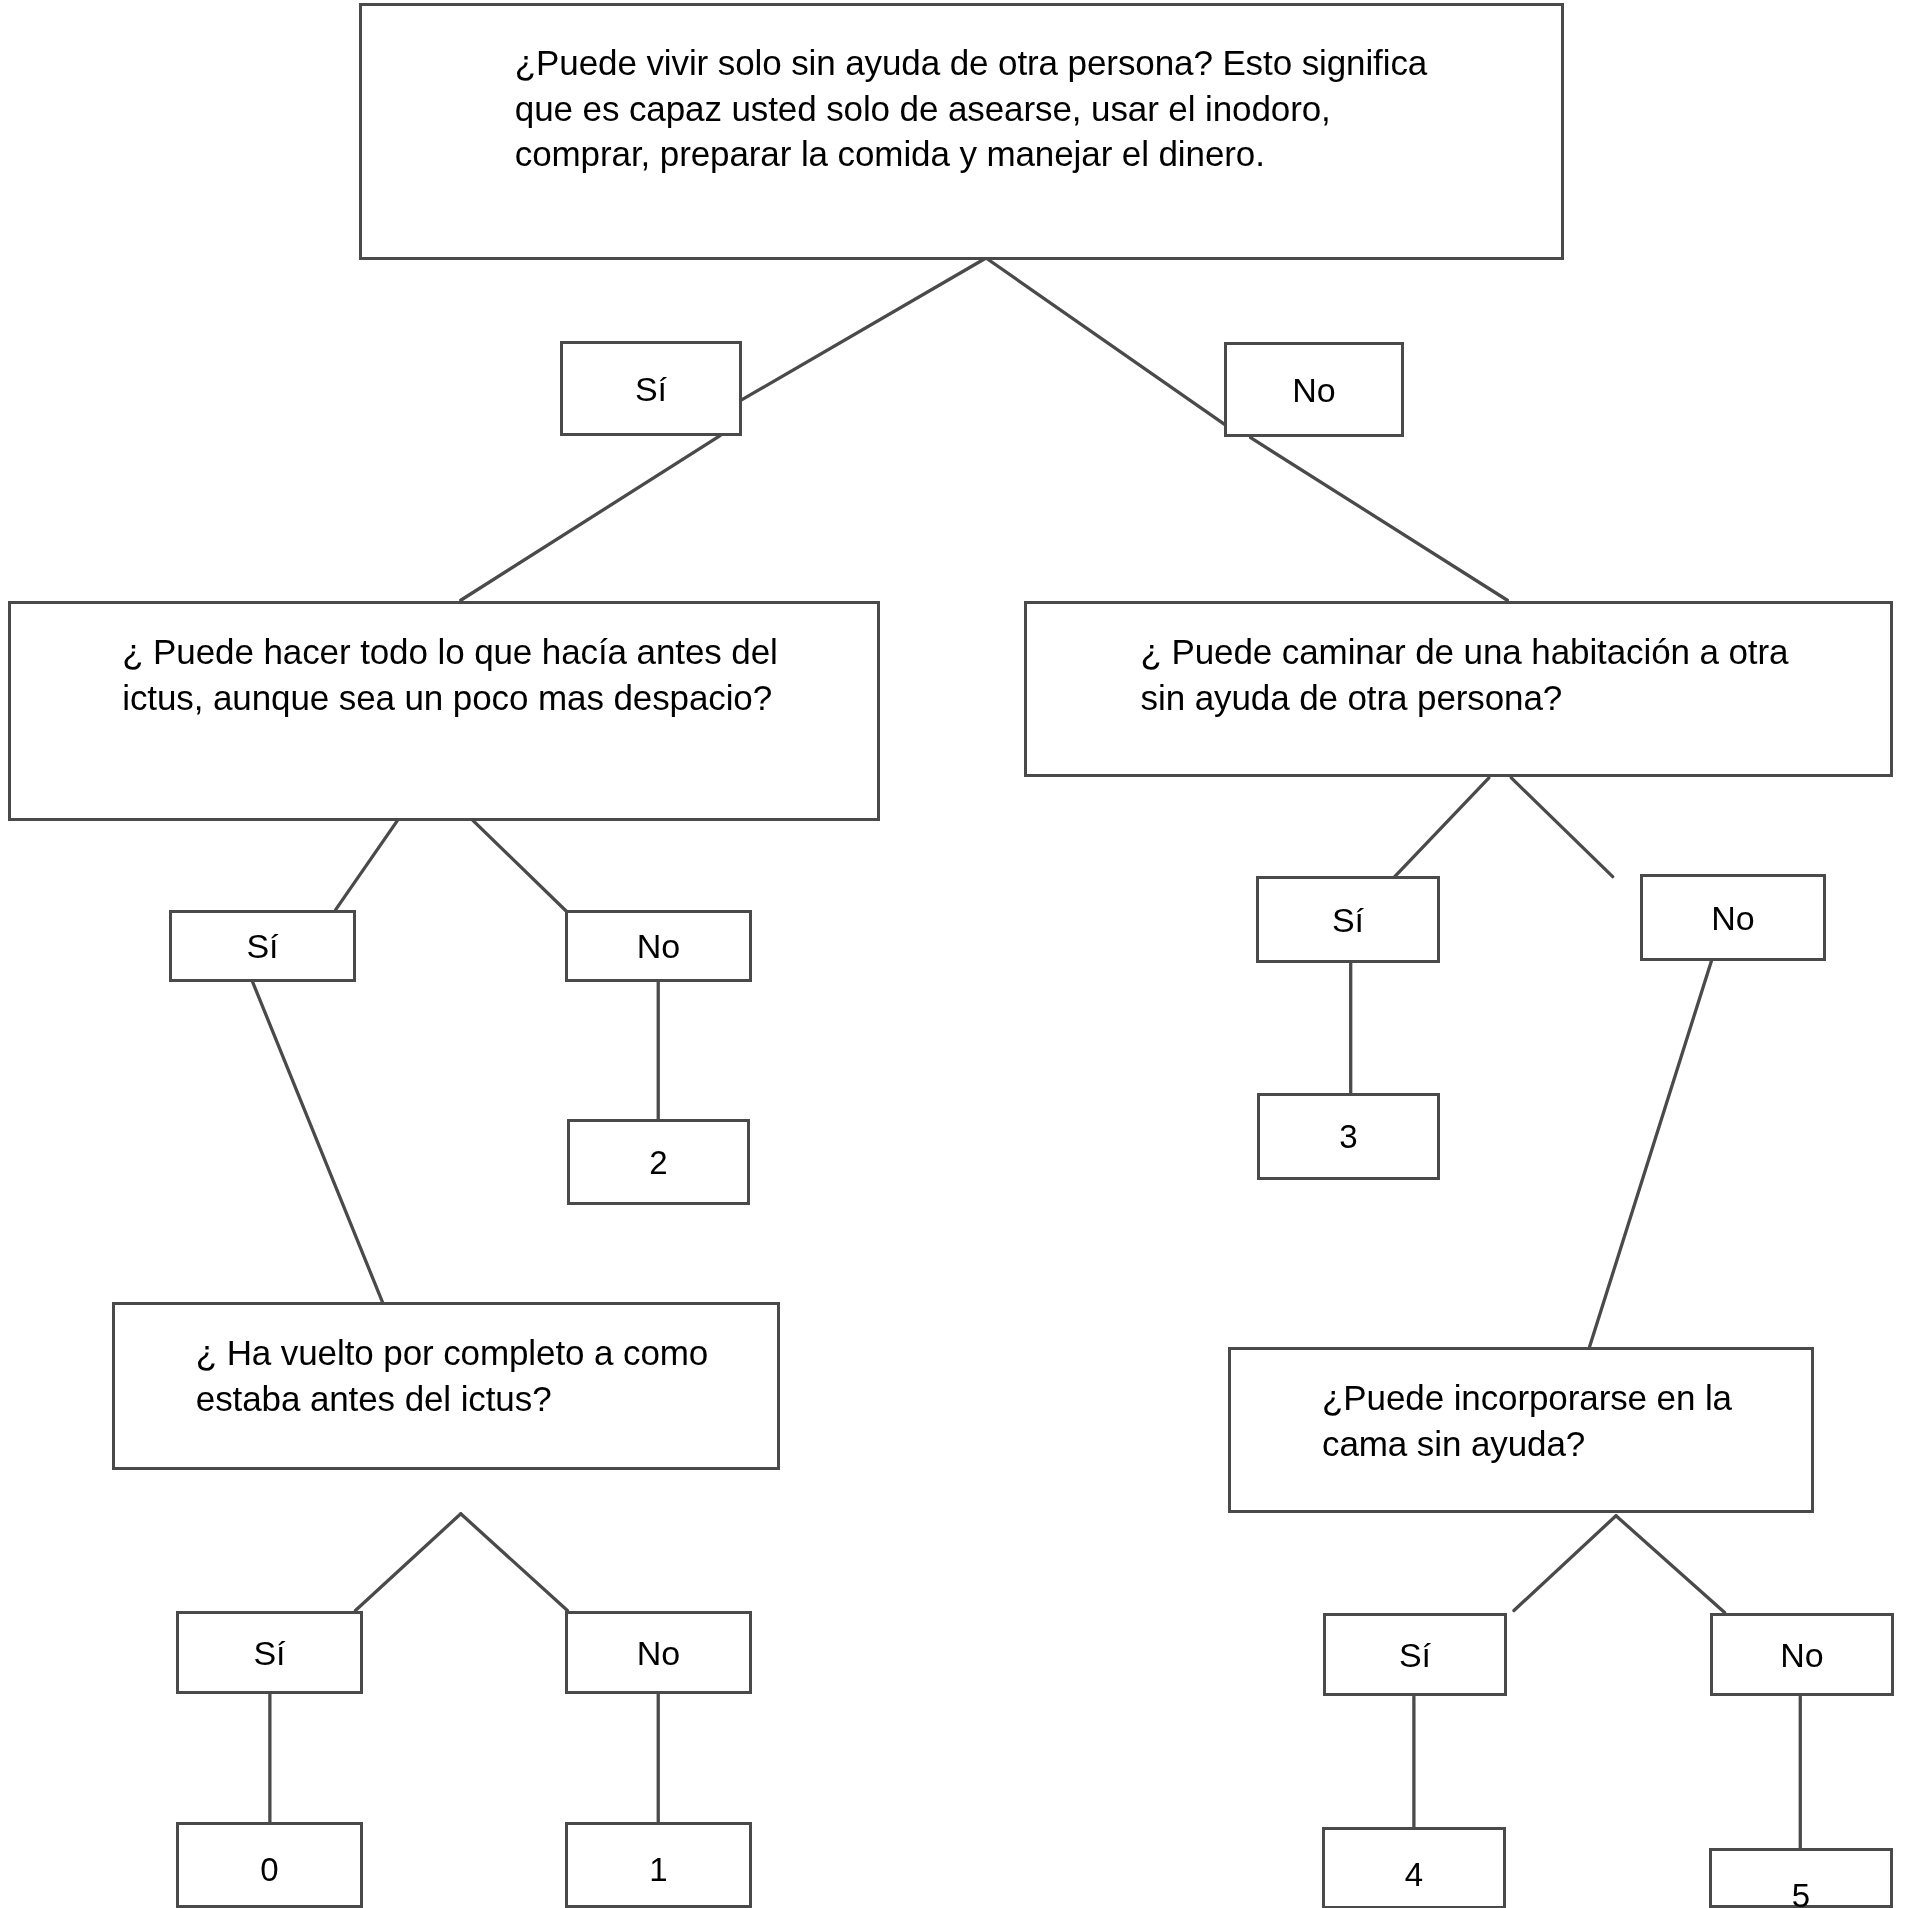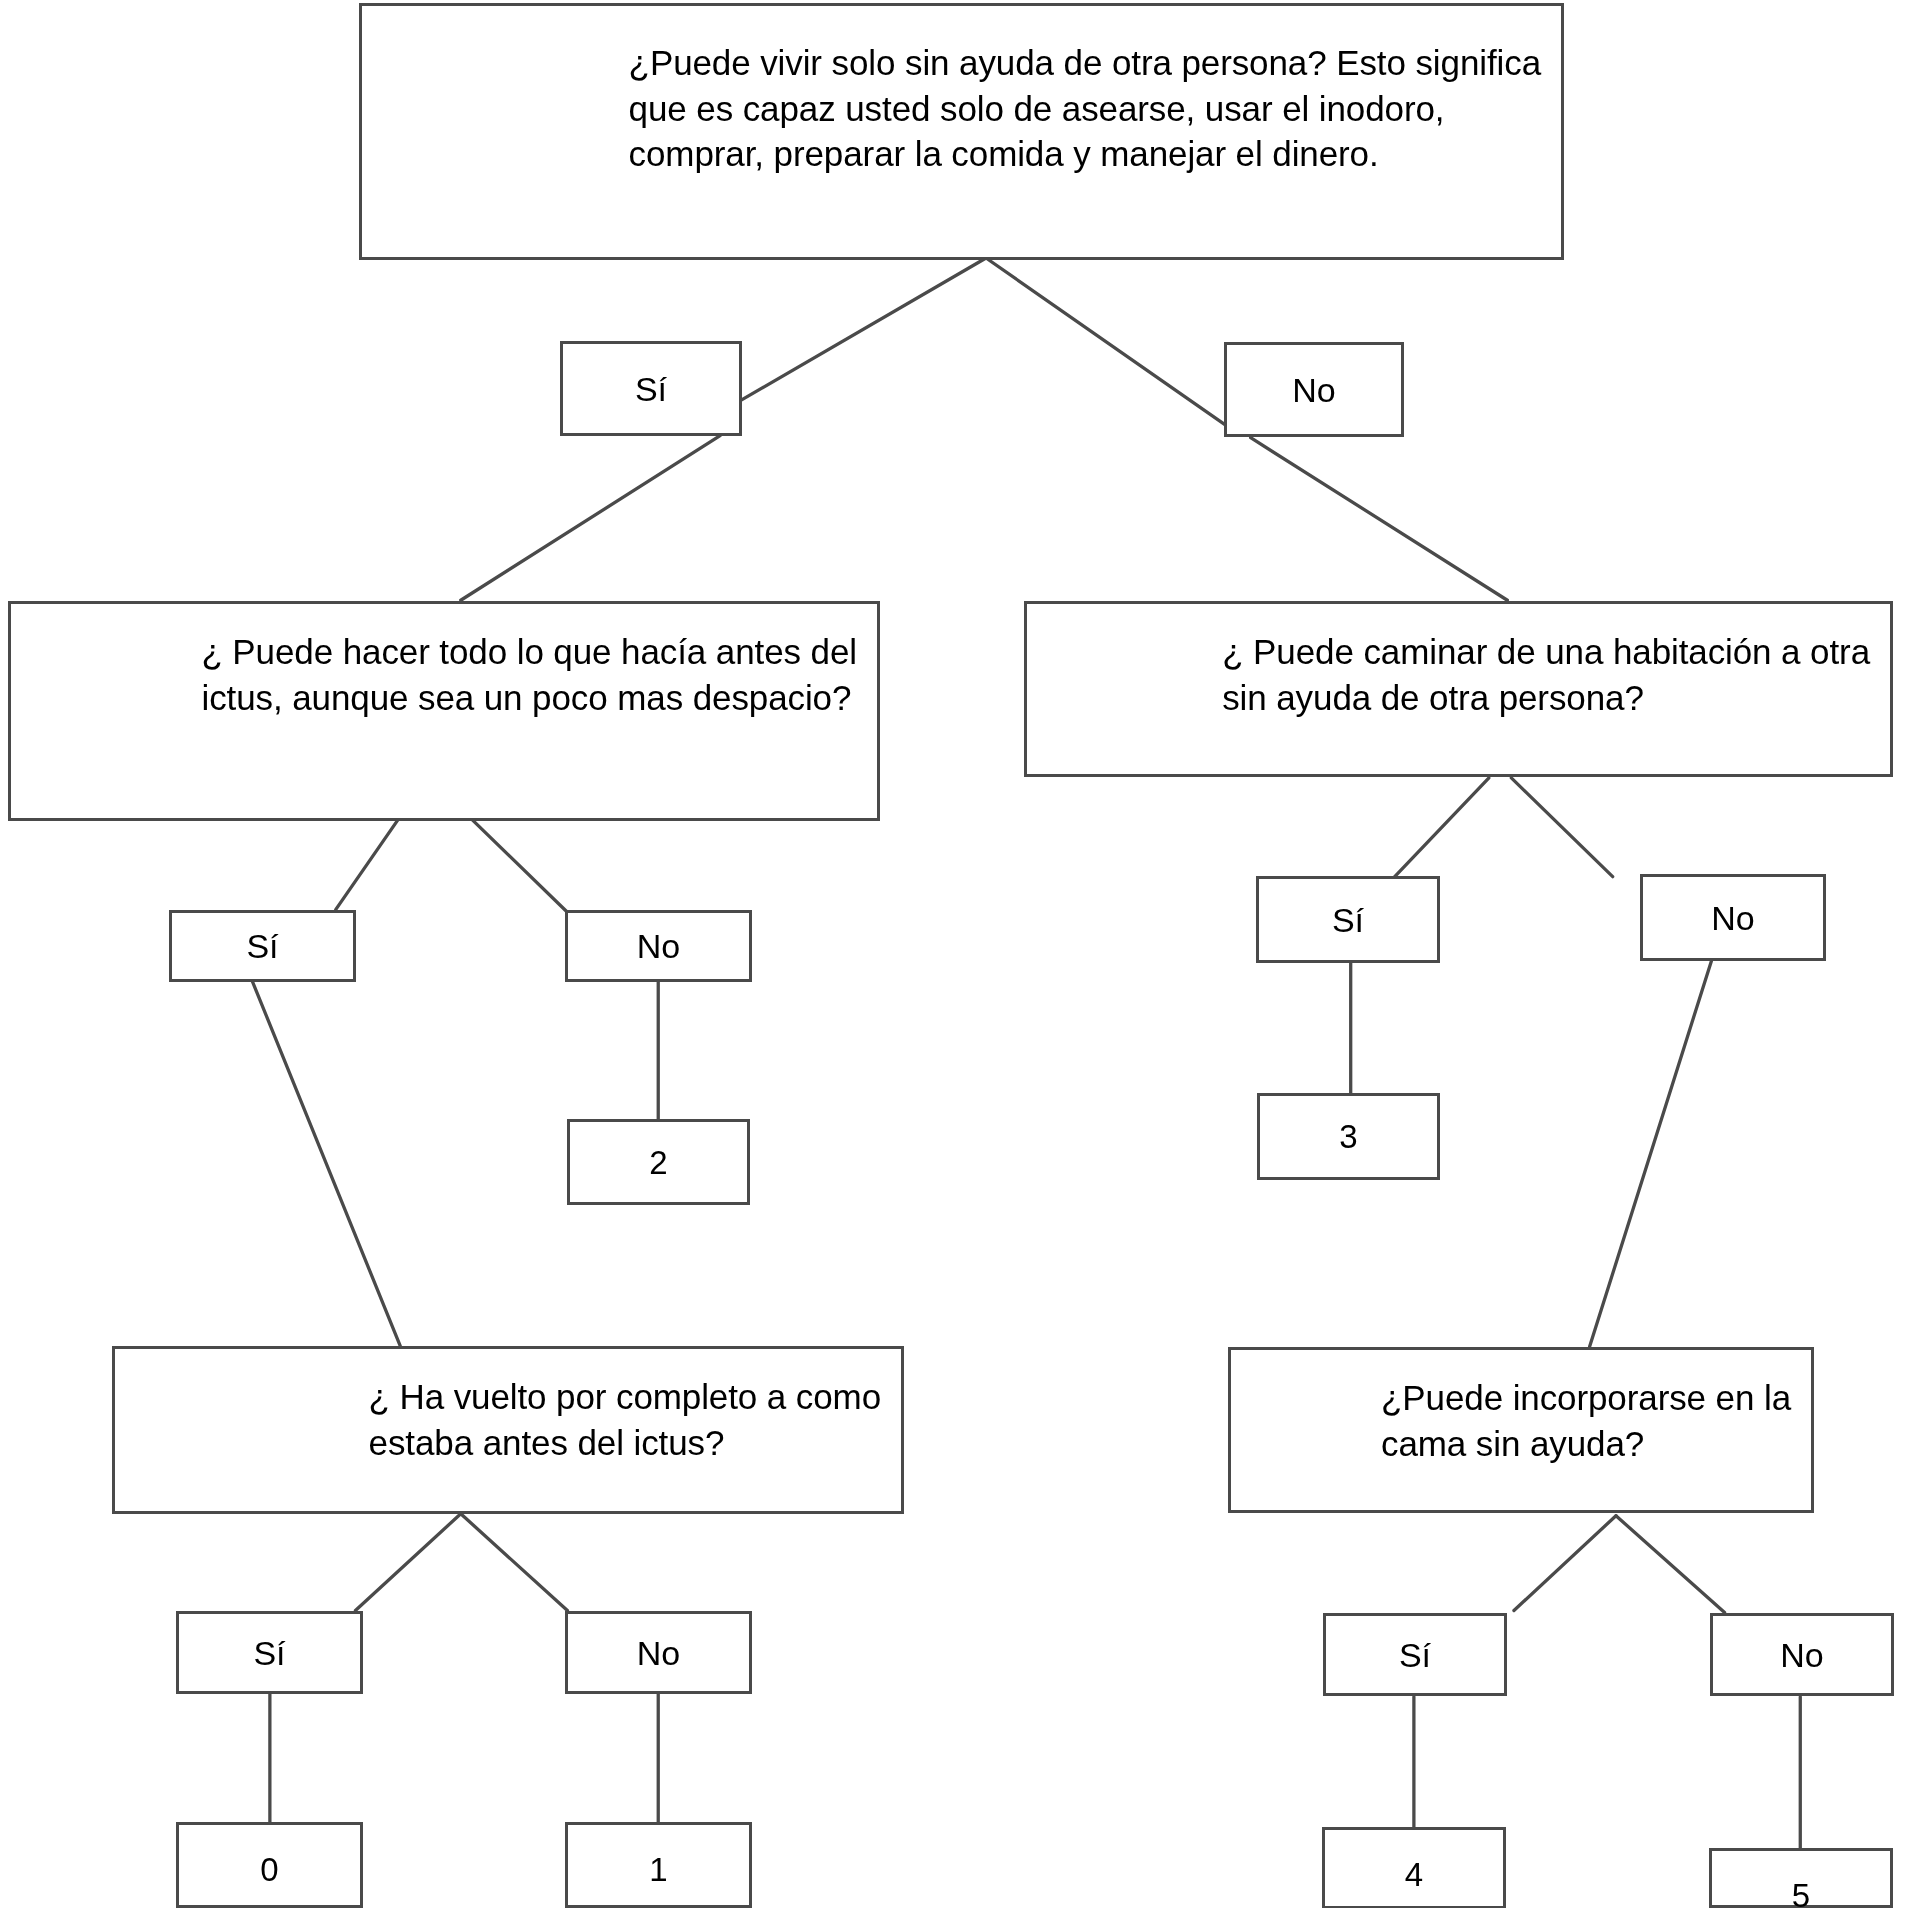--- a/index.html
+++ b/index.html
@@ -31,21 +31,21 @@
     position: absolute;
     box-sizing: border-box;
     background: #ffffff;
     border: 3.3px solid #4a4a4a;
     z-index: 2;
     display: flex;
   }
   
   .node.question {
     align-items: flex-start;
-    justify-content: flex-end;
+    justify-content: center;
     padding: 25px 20px 13px 32px;
   }
   .node.question .node-text {
     font-size: 35px;
     line-height: 1.30;
     letter-spacing: -0.1px;
     text-align: left;
     white-space: pre-line;
   }
   
@@ -169,21 +169,21 @@
   </div>
 
   <div class="node score" style="left:567px; top:1119px; width:183px; height:86px;">
     <span class="node-text">2</span>
   </div>
 
   <div class="node score" style="left:1257px; top:1093px; width:183px; height:87px;">
     <span class="node-text">3</span>
   </div>
 
-  <div class="node question" style="left:112px; top:1346px; width:792px; height:168px;">
+  <div class="node question" style="left:112px; top:1302px; width:668px; height:168px;">
     <span class="node-text">¿ Ha vuelto por completo a como
 estaba antes del ictus?</span>
   </div>
 
   <div class="node question" style="left:1228px; top:1347px; width:586px; height:166px;">
     <span class="node-text">¿Puede incorporarse en la
 cama sin ayuda?</span>
   </div>
 
   <div class="node answer" style="left:176px; top:1611px; width:187px; height:83px;">

